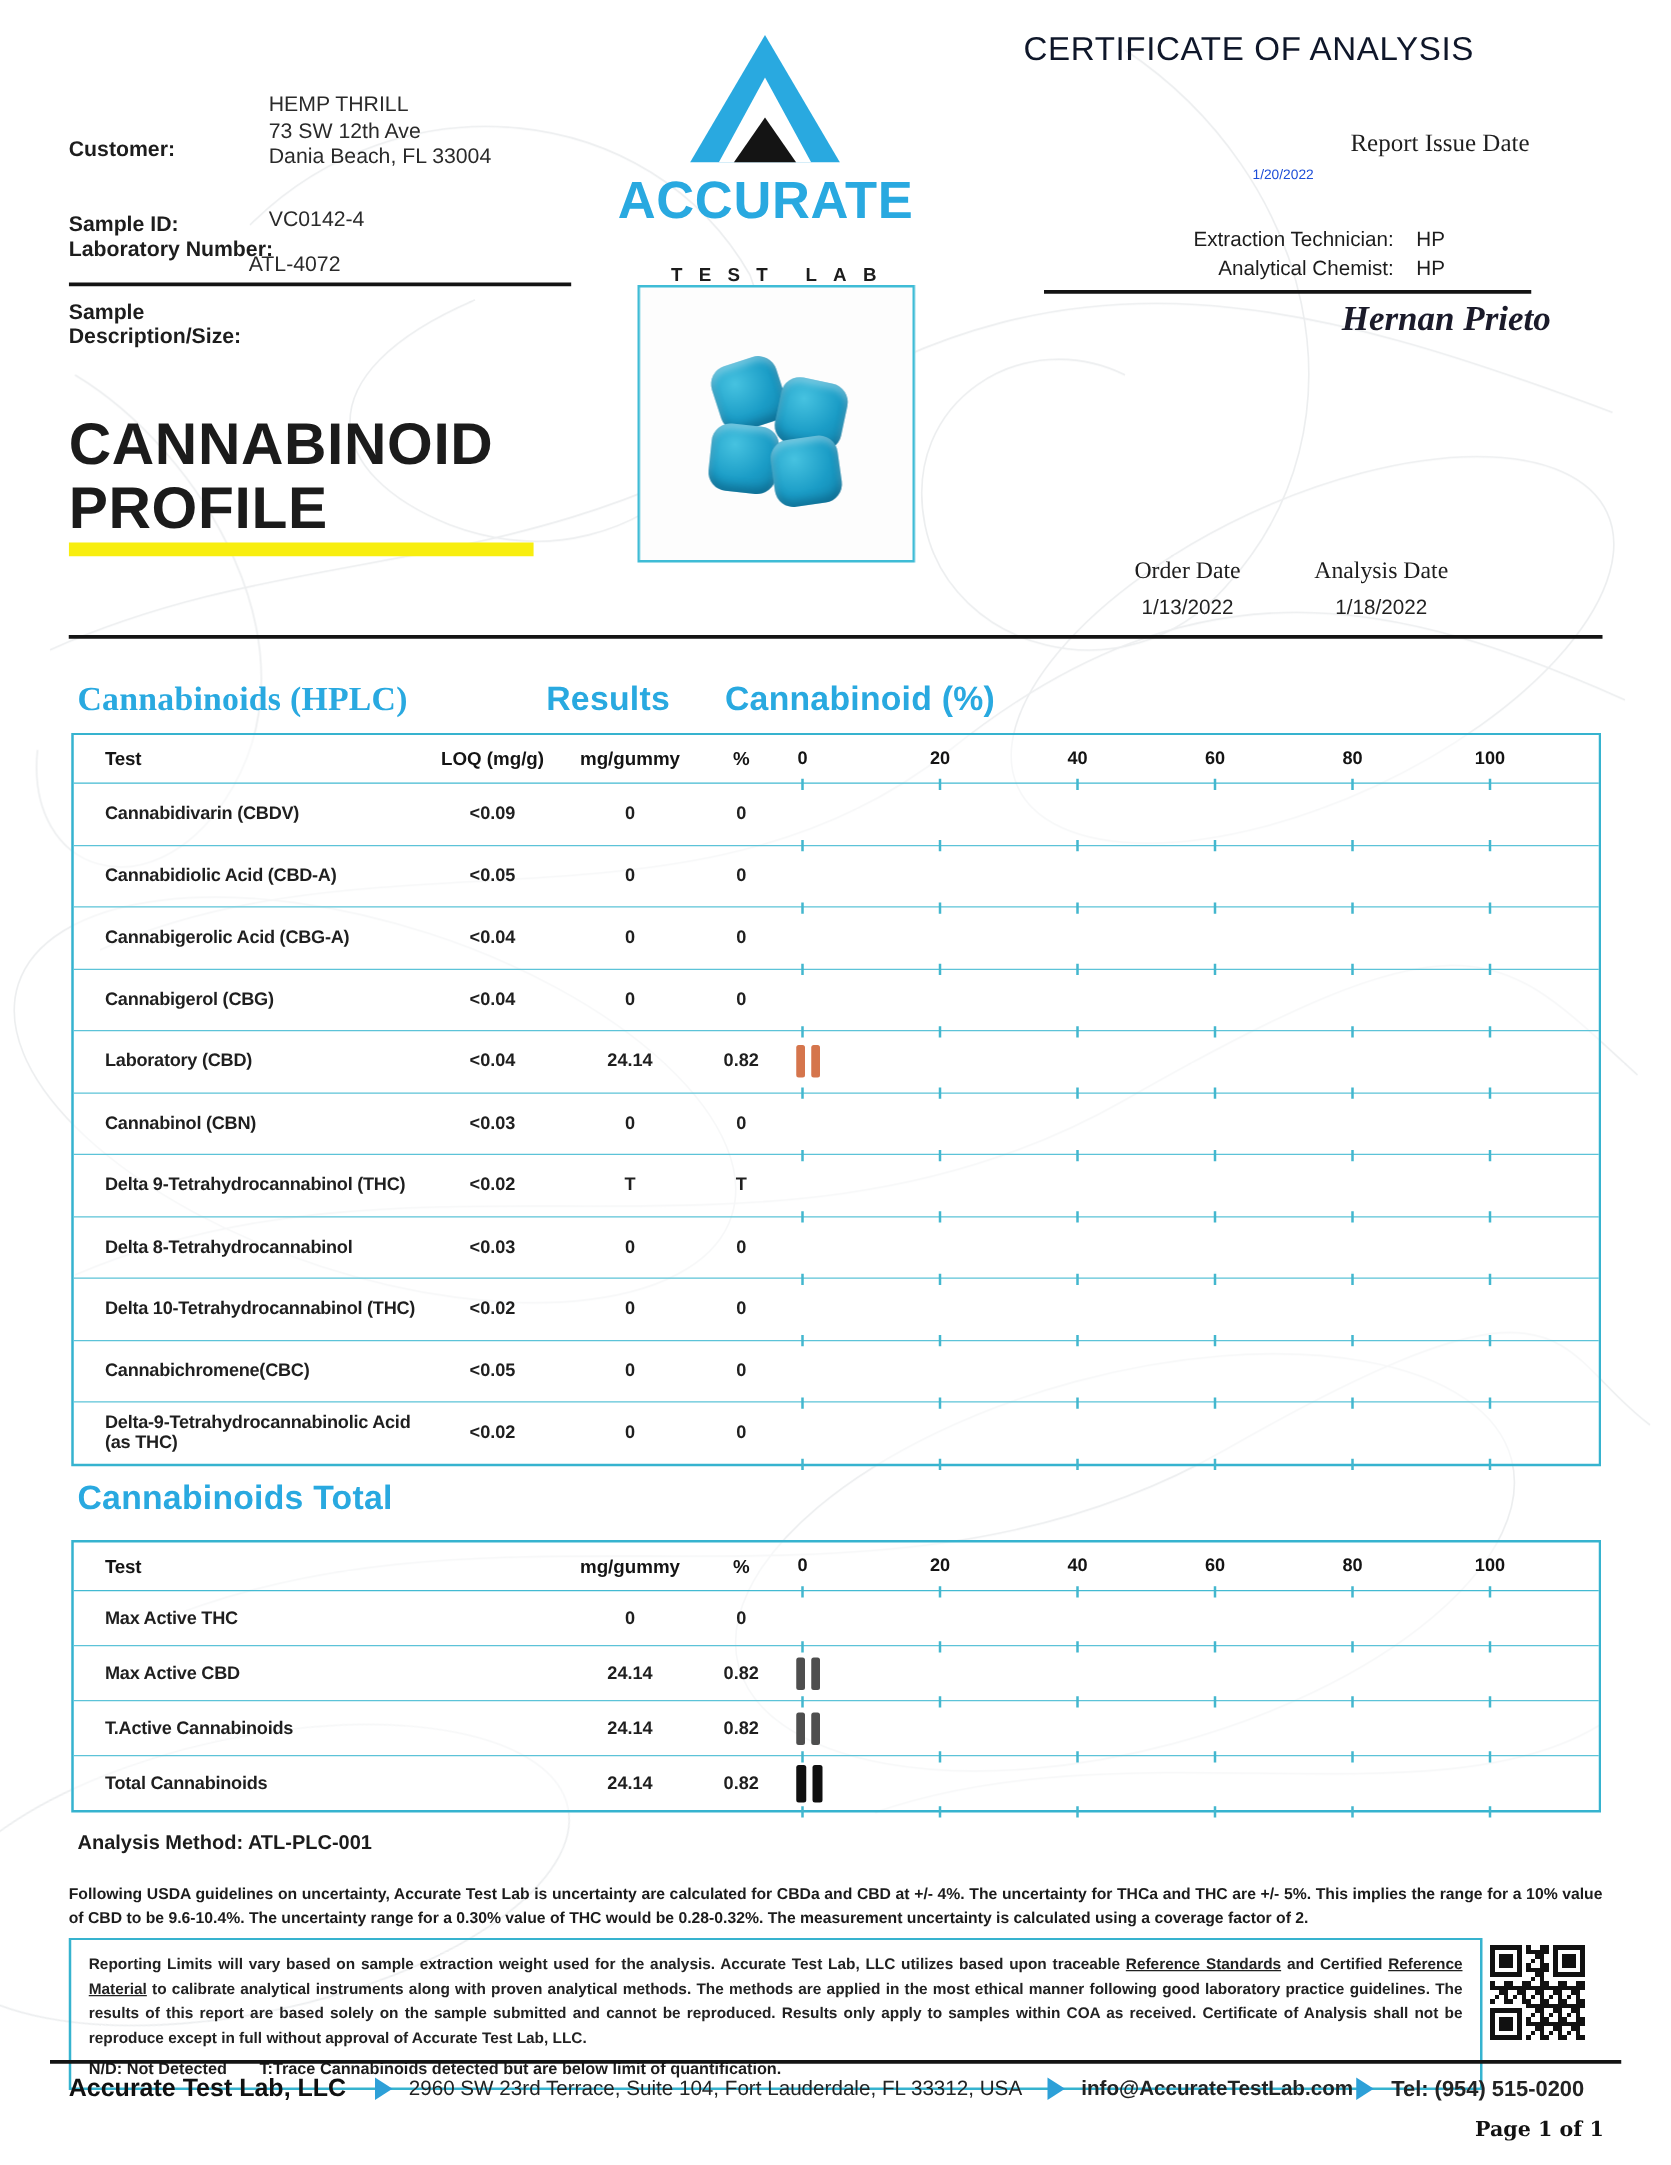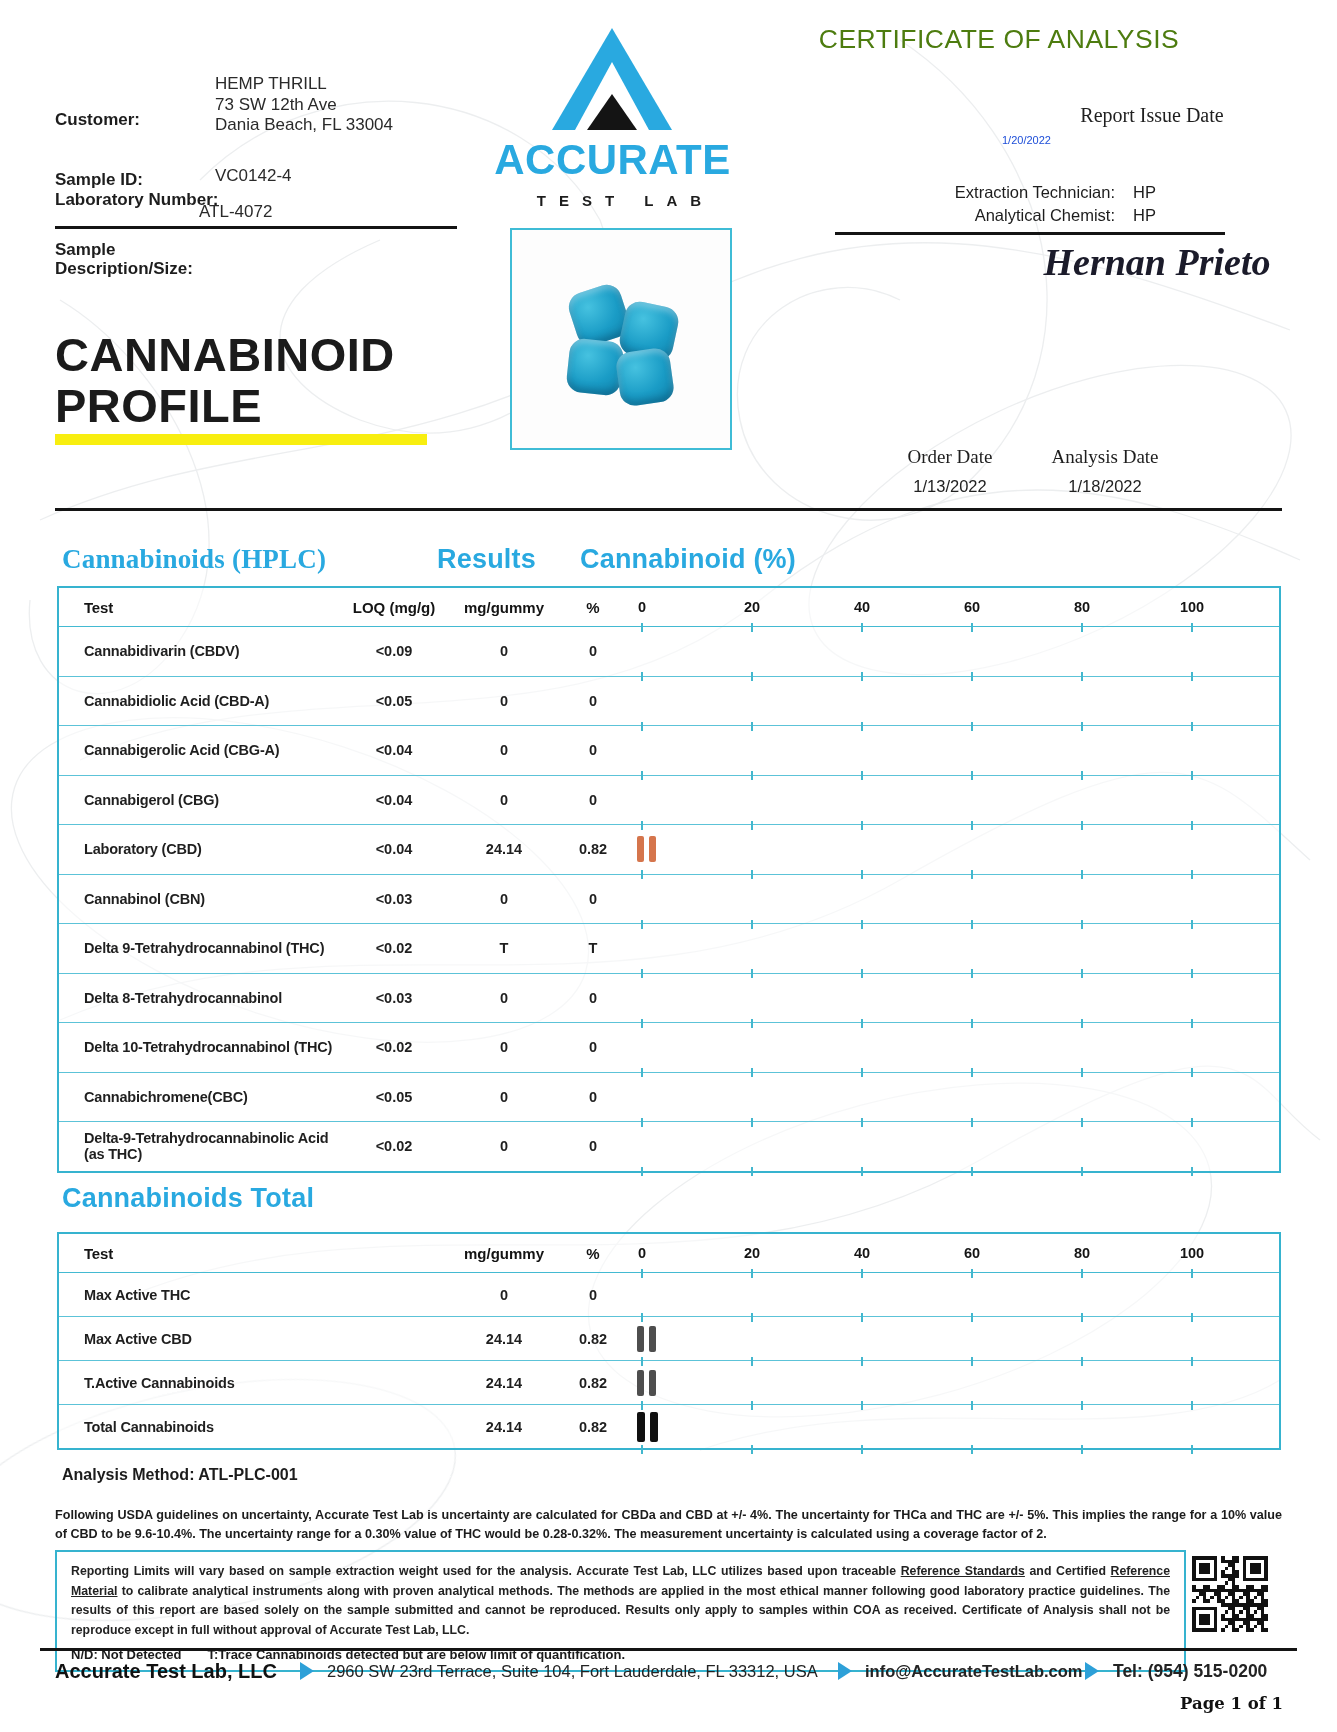--- a/index.html
+++ b/index.html
@@ -5,28 +5,28 @@
   html,body{margin:0;padding:0;background:#fff;}
   .page{position:relative;width:1337px;height:1732px;background:#fff;overflow:hidden;
         font-family:"Liberation Sans",sans-serif;color:#222;}
   .swirls{position:absolute;left:0;top:0;z-index:0;}
   .abs{position:absolute;z-index:2;}
   .lbl{font-weight:bold;font-size:17px;color:#1d1d1d;}
   .val{font-size:17px;color:#2a2a2a;line-height:20.5px;}
   .rule{position:absolute;background:#141414;z-index:2;}
   
   .brand{font-weight:bold;font-size:42px;color:#29a9e0;letter-spacing:0.5px;text-align:center;}
-  .brand-sub{font-weight:bold;font-size:15px;color:#1c1c1c;letter-spacing:13px;padding-left:13px;text-align:center;}
-  .cert-title{font-size:26.5px;letter-spacing:0.5px;color:#4d7c0f;text-align:center;}
+  .brand-sub{font-weight:bold;font-size:15px;color:#1c1c1c;letter-spacing:13px;padding-left:13px;text-align:center;margin-top:20px;}
+  .cert-title{font-size:26.5px;letter-spacing:0.5px;color:#0f172a;text-align:center;}
   .serif{font-family:Liberation Serif, serif;}
   .issue-label{font-size:20px;color:#1f1f1f;text-align:center;}
   .issue-val{font-size:11px;text-align:left;color:#1d4ed8;}
   .tech-label{font-size:16.5px;color:#1d1d1d;text-align:right;font-weight:bold;}
   .tech-val{font-size:16.5px;color:#1d1d1d;font-weight:bold;}
-  .signature{font-style:italic;font-weight:bold;font-size:38px;color:#1b1b2a;text-align:center;}
+  .signature{font-style:italic;font-weight:bold;font-size:28px;color:#1b1b2a;text-align:center;}
   .big-title{font-weight:bold;font-size:47px;letter-spacing:0.5px;color:#1b1b1b;line-height:50px;}
   .yellow-bar{position:absolute;background:#f8ee0f;z-index:2;}
   .date-label{font-size:19px;color:#1e1e1e;text-align:center;}
   .date-val{font-size:16.5px;color:#222;text-align:center;}
   .section-h{font-weight:bold;font-size:27px;color:#29a9e0;letter-spacing:0.2px;}
   
   .photo-box{position:absolute;left:510px;top:228px;width:218px;height:218px;border:2px solid #3fbcd6;background:#fdfdfd;z-index:2;}
   .gummy{position:absolute;width:54px;height:54px;border-radius:15px;
          background:radial-gradient(circle at 35% 30%, #46c2e0, #1a9cc6 55%, #0f80a9);
          box-shadow:inset 0 -5px 7px rgba(0,50,80,.3), inset 0 4px 6px rgba(255,255,255,.35);}

